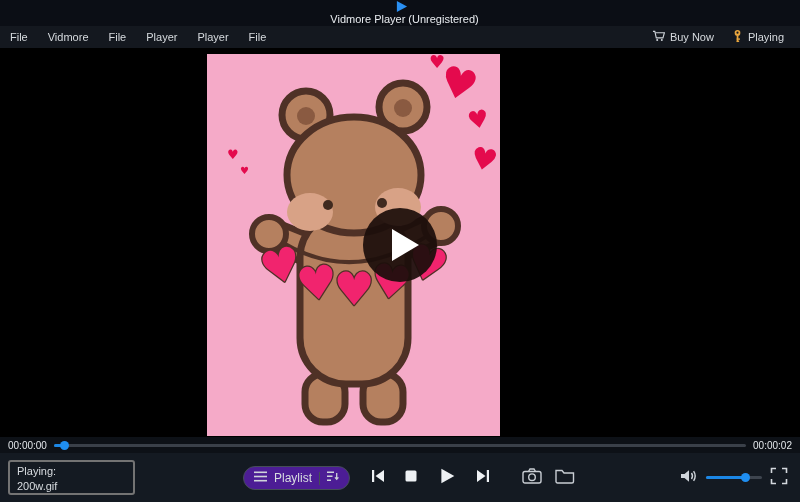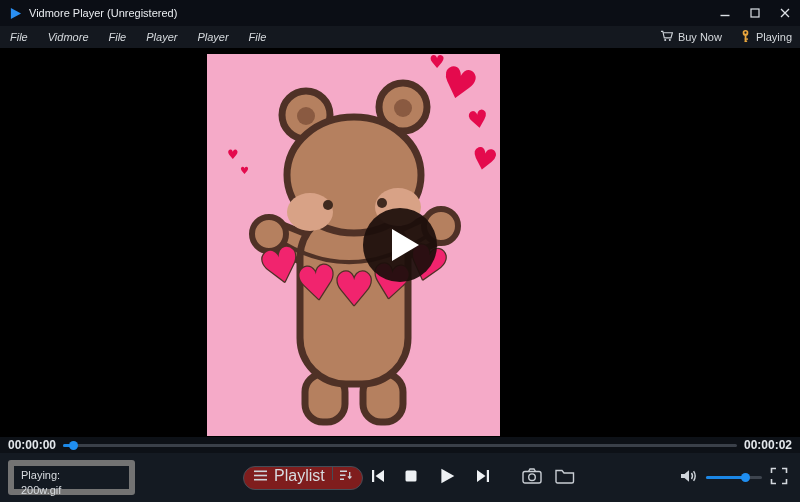--- a/index.html
+++ b/index.html
@@ -2,59 +2,59 @@
 <html><head>
 <meta charset="utf-8">
 <style>
   * { margin:0; padding:0; box-sizing:border-box; }
   html,body { width:800px; height:502px; background:#000; overflow:hidden;
               font-family:"Liberation Sans", sans-serif; }
   .window { position:relative; width:800px; height:502px; background:#000; }
 
   
   .titlebar { position:absolute; top:0; left:0; right:0; height:26px;
-              background:#0b0e15; display:flex; align-items:center; padding-left:9px; }
+              background:#0b0e15; display:flex; align-items:center; padding-left:9px;flex-direction:column; }
   .logo { display:flex; margin-right:7px; }
   .title { font-size:11px; color:#e9ecf0; flex:1; }
   .winbtns { display:flex; height:100%; }
   .winbtn { width:30px; height:100%; display:flex; align-items:center; justify-content:center;
             background:none; border:none; cursor:pointer; }
 
   
   .menubar { position:absolute; top:26px; left:0; right:0; height:22px; background:#14181f;
              display:flex; align-items:center; font-size:11px; color:#d6dade; }
-  .menu-item { padding:0 10px; height:100%; display:flex; align-items:center; cursor:pointer;font-style:italic; }
-  .menubar-right { margin-left:auto; display:flex; align-items:center; gap:2px; }
+  .menu-item { padding:0 10px; height:100%; display:flex; align-items:center; cursor:pointer; }
+  .menubar-right { margin-left:auto; display:flex; align-items:center; gap:2px; padding-right:8px; }
   .mbtn { display:flex; align-items:center; gap:5px; padding:0 8px; height:22px;
           color:#d6dade; cursor:pointer; font-size:11px; background:none; border:none; }
 
   
   .video-area { position:absolute; top:48px; left:0; width:800px; height:389px;
                 background:#000; overflow:hidden; cursor:pointer; }
   .gif { position:absolute; left:207px; top:6px; }
   .play-overlay { position:absolute; left:362px; top:159px; width:76px; height:76px;
                   background:none; border:none; cursor:pointer; }
 
   
   .seek-row { position:absolute; top:437px; left:0; width:800px; height:16px; background:#0d1117;
               display:flex; align-items:center; padding:0 8px; gap:7px; }
-  .time { font-size:12px; color:#e3e7eb; white-space:nowrap;font-weight:bold; }
+  .time { font-size:10px; color:#e3e7eb; white-space:nowrap; }
   .seek-bar { flex:1; height:3px; background:#3a4049; border-radius:2px; position:relative; cursor:pointer; }
   .seek-fill { position:absolute; left:0; top:0; height:3px; width:1.2%; background:#1b87e6; border-radius:2px; }
   .seek-handle { position:absolute; left:1.2%; top:-3px; width:9px; height:9px; margin-left:-2px;
                  border-radius:50%; background:#1f8ef0; cursor:pointer; }
 
   
   .controlbar { position:absolute; top:453px; left:0; width:800px; height:49px; background:#141a22; }
   .npbox { position:absolute; left:8px; top:7px; width:127px; height:35px;
-           border:6px solid #737373; border-radius:3px; padding:2px 7px;
+           border:2px solid #737373; border-radius:3px; padding:2px 7px;
            font-size:11px; color:#d8dce0; line-height:15px; }
-  .playlist-btn { position:absolute; left:243px; top:13px; height:24px; background:#7f1d1d;
-                  border:1px solid #454d57; border-radius:13px; display:flex; 
-                  padding:0 10px; gap:7px; color:#d8dce0; font-size:16px; cursor:pointer; }
+  .playlist-btn { position:absolute; left:243px; top:13px; height:24px; background:#4c1d95;
+                  border:1px solid #454d57; border-radius:13px; display:flex; align-items:center;
+                  padding:0 10px; gap:7px; color:#d8dce0; font-size:12px; cursor:pointer; }
   .pl-divider { width:1px; height:13px; background:#454d57; }
   .transport { position:absolute; left:366px; top:0; height:49px; display:flex; align-items:center; gap:9px; }
   .tbtn { background:none; border:none; width:24px; height:32px; display:flex;
           align-items:center; justify-content:center; cursor:pointer; }
   .tbtn.big { width:30px; }
   .snapgroup { position:absolute; left:522px; top:0; height:49px; display:flex; align-items:center; gap:13px; }
   .ibtn { background:none; border:none; display:flex; align-items:center; justify-content:center; cursor:pointer; }
   .volgroup { position:absolute; left:680px; top:0; height:49px; display:flex; align-items:center; gap:8px; }
   .vol-track { width:56px; height:3px; background:#3d444e; border-radius:2px; position:relative; cursor:pointer; }
   .vol-fill { width:70%; height:3px; background:#1b87e6; border-radius:2px; }

